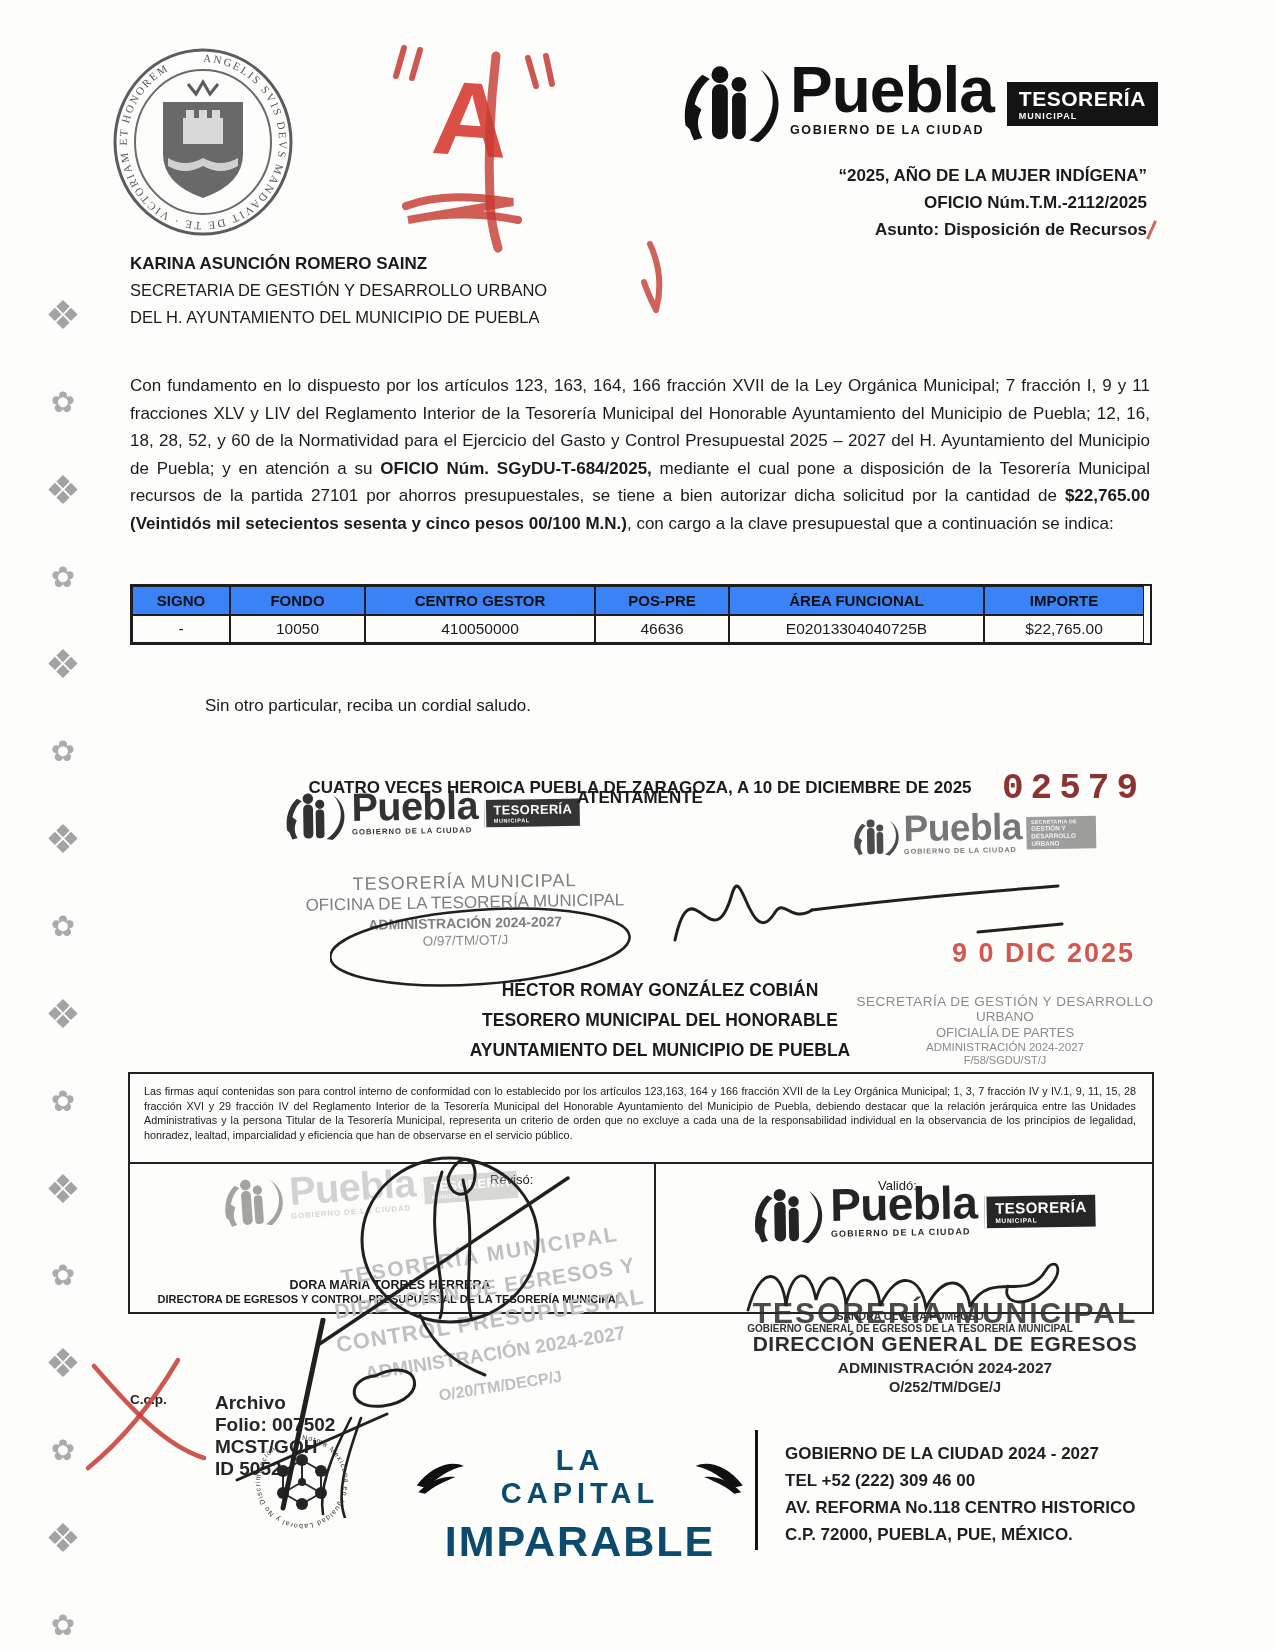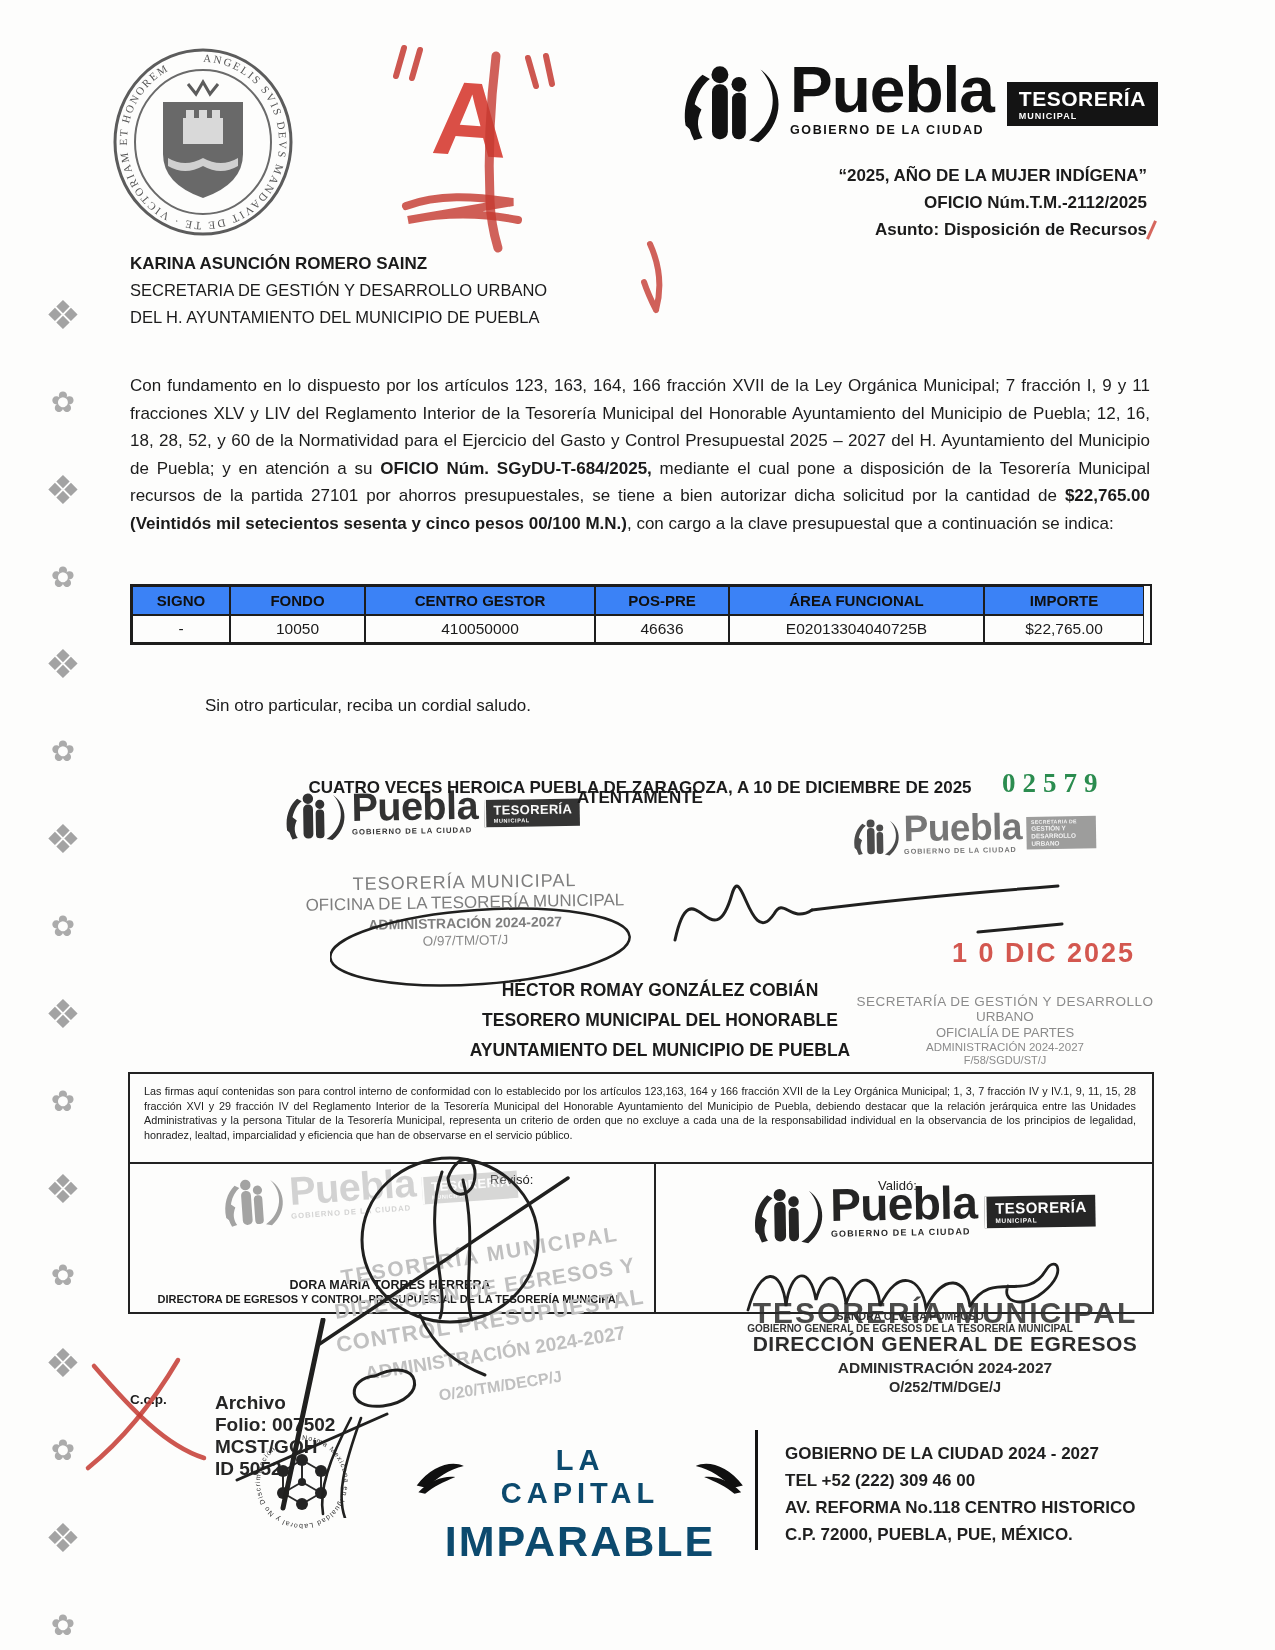--- a/index.html
+++ b/index.html
@@ -43,22 +43,22 @@
   
   .stamp-gray{color:#7e7e7e;text-align:center;}
   .office-stamp{left:295px;top:872px;width:340px;transform:rotate(-1deg);}
   .office-stamp .l1{font-size:18px;letter-spacing:1px;}
   .office-stamp .l2{font-size:17px;}
   .office-stamp .l3{font-size:14px;font-weight:bold;margin-top:2px;}
   .office-stamp .l4{font-size:13.5px;margin-top:2px;color:#8a8a8a;}
 
   .tesorero{left:360px;top:975px;width:600px;text-align:center;font-weight:bold;font-size:17.5px;line-height:30px;}
 
-  .folio-red{left:1002px;top:768px;font-family:Liberation Serif, serif;font-weight:bold;
-             font-size:27px;letter-spacing:7px;color:#15803d;opacity:.9;}
+  .folio-red{left:1002px;top:768px;font-family:Liberation Mono, monospace;font-weight:bold;
+             font-size:36px;letter-spacing:7px;color:#7f1d1d;opacity:.9;}
   .date-red{left:952px;top:938px;font-size:27px;font-weight:bold;letter-spacing:2px;color:#d04a41;opacity:.92;}
   .sgdu-badge{background:#7d7d7d;color:#efefef;padding:4px 8px;margin-left:8px;margin-top:14px;line-height:1.15;}
   .sgdu-badge .s1{font-size:9px;font-weight:bold;letter-spacing:.5px;}
   .sgdu-badge .s2,.sgdu-badge .s3{font-size:11px;font-weight:bold;}
   .sgdu-stamp{left:830px;top:994px;width:350px;color:#8b8b8b;text-align:center;}
   .sgdu-stamp .g1{font-size:13.5px;letter-spacing:.5px;}
   .sgdu-stamp .g2{font-size:13.5px;}
   .sgdu-stamp .g3{font-size:13px;margin-top:1px;}
   .sgdu-stamp .g4{font-size:11.5px;margin-top:1px;}
   .sgdu-stamp .g5{font-size:11px;margin-top:1px;}
@@ -263,21 +263,21 @@
     <div>
       <div class="plogo-name" style="color:#4a4a4a">Puebla</div>
       <div class="plogo-tag" style="color:#4a4a4a">GOBIERNO DE LA CIUDAD</div>
     </div>
     <div class="sgdu-badge">
       <div class="s1">SECRETARIA DE</div>
       <div class="s2">GESTIÓN Y</div>
       <div class="s3">DESARROLLO URBANO</div>
     </div>
   </div>
-  <div class="abs date-red">1 0 DIC 2025</div>
+  <div class="abs date-red">9 0 DIC 2025</div>
   <div class="abs sgdu-stamp">
     <div class="g1">SECRETARÍA DE GESTIÓN Y DESARROLLO</div>
     <div class="g2">URBANO</div>
     <div class="g3">OFICIALÍA DE PARTES</div>
     <div class="g4">ADMINISTRACIÓN 2024-2027</div>
     <div class="g5">F/58/SGDU/ST/J</div>
   </div>
 
   <div class="abs sigbox">
     <div class="disclaimer">Las firmas aquí contenidas son para control interno de conformidad con lo establecido por los artículos 123,163, 164 y 166 fracción XVII de la Ley Orgánica Municipal; 1, 3, 7 fracción IV y IV.1, 9, 11, 15, 28 fracción XVI y 29 fracción IV del Reglamento Interior de la Tesorería Municipal del Honorable Ayuntamiento del Municipio de Puebla, debiendo destacar que la relación jerárquica entre las Unidades Administrativas y la persona Titular de la Tesorería Municipal, representa un criterio de orden que no excluye a cada una de la responsabilidad individual en la observancia de los principios de legalidad, honradez, lealtad, imparcialidad y eficiencia que han de observarse en el servicio público.</div>

